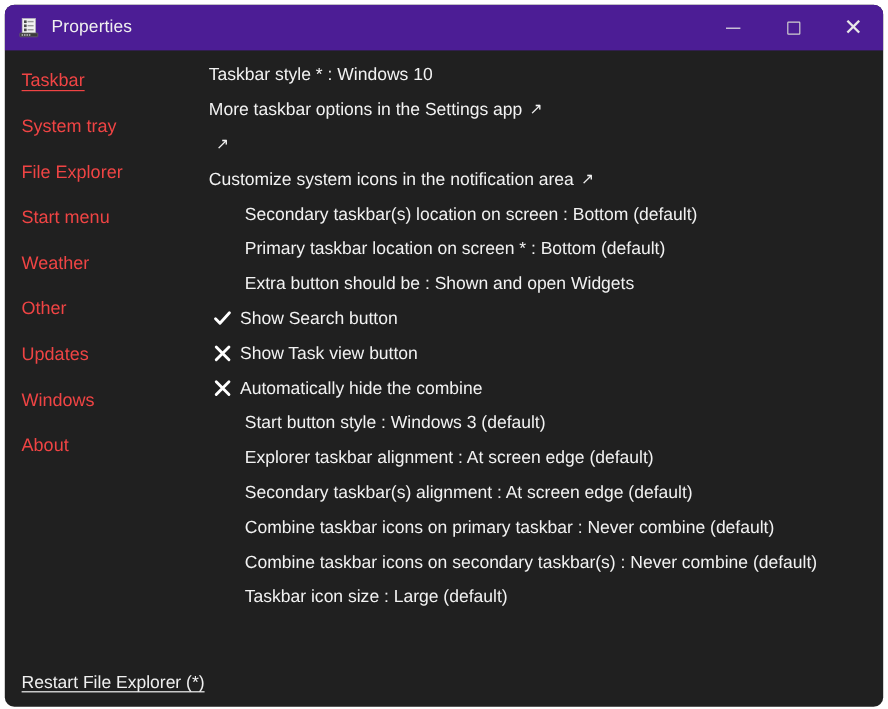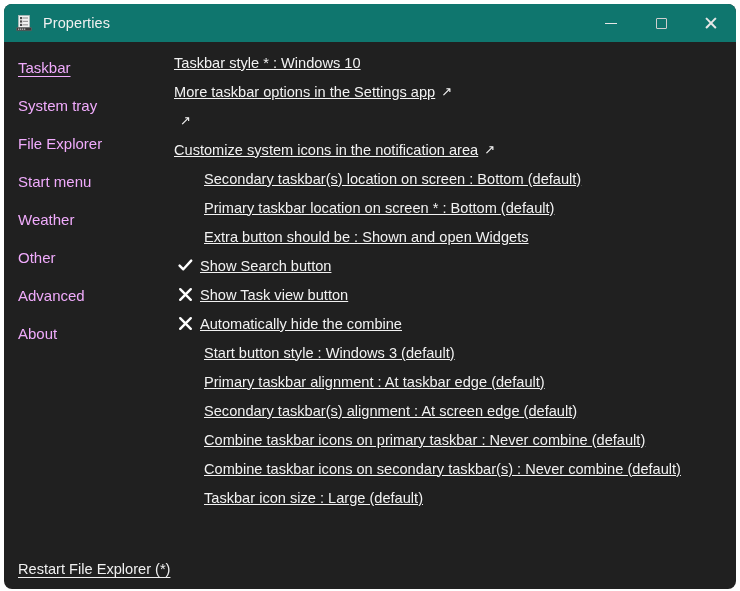--- a/index.html
+++ b/index.html
@@ -27,21 +27,21 @@
     box-sizing: border-box;
   }
 
   
   #titlebar {
     position: absolute;
     left: 0;
     top: 0;
     width: 732px;
     height: 38px;
-    background: #0f766e;
+    background: #4c1d95;
     display: flex;
     align-items: center;
   }
   #app-icon {
     width: 18px;
     height: 18px;
     margin-left: 11px;
     margin-right: 10px;
     flex: 0 0 auto;
   }
@@ -94,21 +94,21 @@
     bottom: 0;
     padding-top: 8px;
     box-sizing: border-box;
   }
   .nav-item {
     display: block;
     margin-left: 14px;
     margin-bottom: 2px;
     height: 36px;
     line-height: 36px;
-    color: #f0abfc;
+    color: #ef4444;
     font-size: 15px;
     cursor: default;
     white-space: nowrap;
   }
   .nav-item > span { display: inline-block; }
   .nav-item.active > span {
     text-decoration: underline;
     text-underline-offset: 3px;
   }
 
@@ -124,21 +124,21 @@
   }
   .row {
     display: flex;
     align-items: center;
     height: 29px;
     color: #f2f2f2;
     font-size: 14.6px;
     white-space: nowrap;
     cursor: default;
   }
-  .row .text { display: inline-block; text-decoration: underline; }
+  .row .text { display: inline-block; }
   .row.indent { padding-left: 30px; }
   .row.link .text, .row.opt .text { }
   .ext-arrow {
     margin-left: 6px;
     font-size: 13px;
     color: #f2f2f2;
     font-family: "DejaVu Sans", sans-serif;
   }
   .mark {
     width: 22px;
@@ -225,21 +225,24 @@
     <div class="nav-item">
       <span>Start menu</span>
     </div>
     <div class="nav-item">
       <span>Weather</span>
     </div>
     <div class="nav-item">
       <span>Other</span>
     </div>
     <div class="nav-item">
-      <span>Advanced</span>
+      <span>Updates</span>
+    </div>
+    <div class="nav-item">
+      <span>Windows</span>
     </div>
     <div class="nav-item">
       <span>About</span>
     </div>
   </div>
 
   <div id="content">
       <div class="row opt">
         <span class="text">Taskbar style * : Windows 10</span>
       </div>
@@ -284,21 +287,21 @@
           <svg width="15" height="15" viewBox="0 0 15 15" aria-hidden="true">
             <path d="M2.2 2.2 L12.8 12.8 M12.8 2.2 L2.2 12.8" fill="none" stroke="#ffffff" stroke-width="2.4" stroke-linecap="round"></path>
           </svg>
         </span>
         <span class="text">Automatically hide the combine</span>
       </div>
       <div class="row indent opt">
         <span class="text">Start button style : Windows 3 (default)</span>
       </div>
       <div class="row indent opt">
-        <span class="text">Primary taskbar alignment : At taskbar edge (default)</span>
+        <span class="text">Explorer taskbar alignment : At screen edge (default)</span>
       </div>
       <div class="row indent opt">
         <span class="text">Secondary taskbar(s) alignment : At screen edge (default)</span>
       </div>
       <div class="row indent opt">
         <span class="text">Combine taskbar icons on primary taskbar : Never combine (default)</span>
       </div>
       <div class="row indent opt">
         <span class="text">Combine taskbar icons on secondary taskbar(s) : Never combine (default)</span>
       </div>

